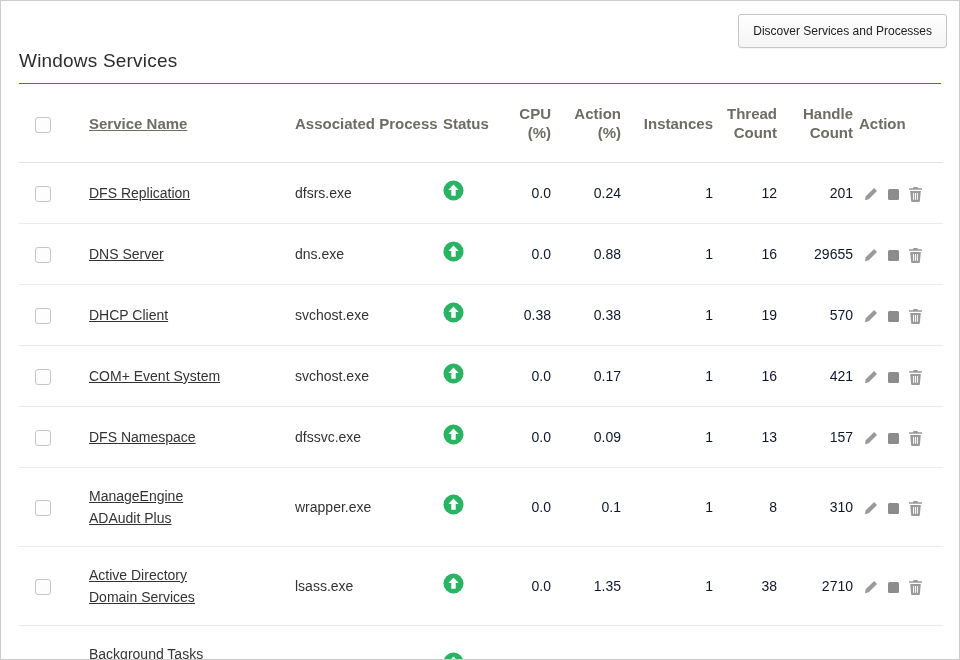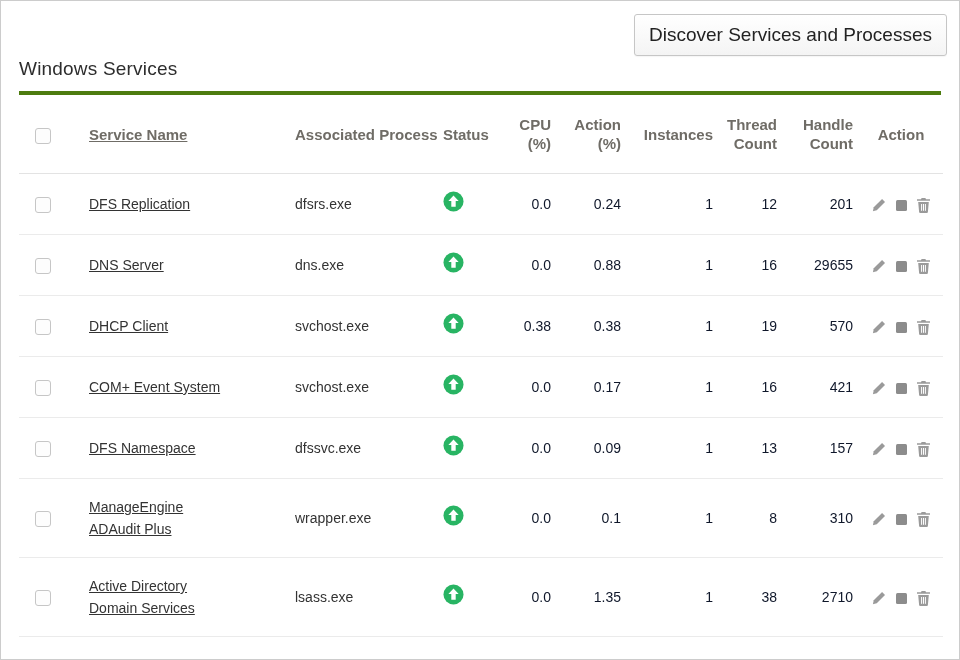--- a/index.html
+++ b/index.html
@@ -11,32 +11,32 @@
     overflow: hidden;
     cursor: default;
   }
   .topbar {
     display: flex;
     justify-content: flex-end;
     padding: 13px 12px 0 0;
   }
   .discover-btn {
     font-family: "Liberation Sans", sans-serif;
-    font-size: 19px;
+    font-size: 12px;
     color: #222222;
     background: linear-gradient(#ffffff, #f4f4f4);
     border: 1px solid #c6c6c6;
     border-radius: 3px;
     padding: 9px 14px;
     cursor: pointer;
     box-shadow: 0 1px 1px rgba(0,0,0,0.04);
   }
   .title-row {
     margin: 2px 18px 0 18px;
-    border-bottom: 4px solid #4d7c0f;
+    border-bottom: 1px solid #4d7c0f;
     padding-bottom: 11px;
   }
   .title {
     font-size: 19px;
     font-weight: 500;
     color: #2d2d2d;
     letter-spacing: 0.2px;
   }
   table.svc-table {
     border-collapse: collapse;
@@ -62,21 +62,21 @@
     padding: 17px 0;
     border-bottom: 1px solid #ebebeb;
   }
   .c-check   { padding-left: 16px; }
   th.c-name, td.c-name { padding-left: 24px; padding-right: 40px; text-decoration: underline; }
   td.c-name  { line-height: 22px; }
   th.c-proc, td.c-proc { padding-left: 20px; }
   th.c-status, td.c-status { text-align: left; }
   th.c-num, td.c-num { text-align: right; padding-right: 6px; }
   td.c-num  { color: #0f172a; }
-  th.c-action, td.c-action { text-align: center; }
+  th.c-action, td.c-action { text-align: left; }
   .checkbox {
     display: inline-block;
     width: 16px;
     height: 16px;
     border: 1px solid #c6c6c6;
     border-radius: 3px;
     background: #fdfdfd;
     cursor: pointer;
     vertical-align: middle;
   }

